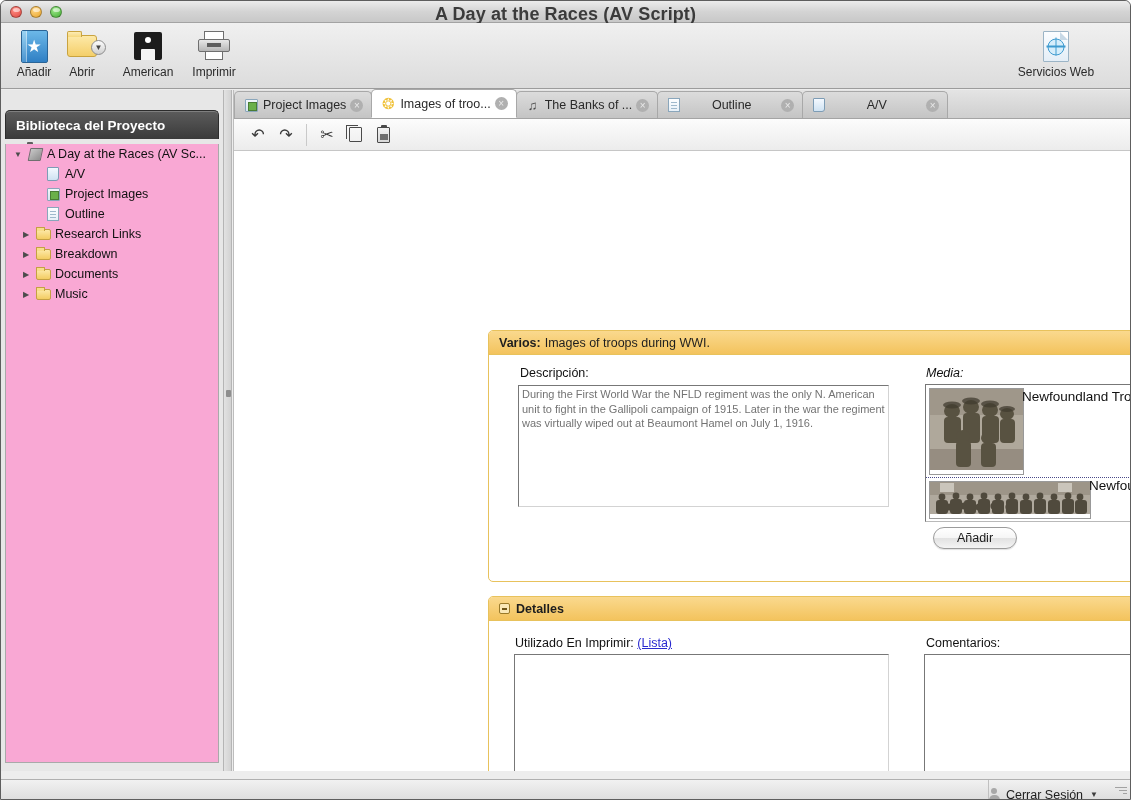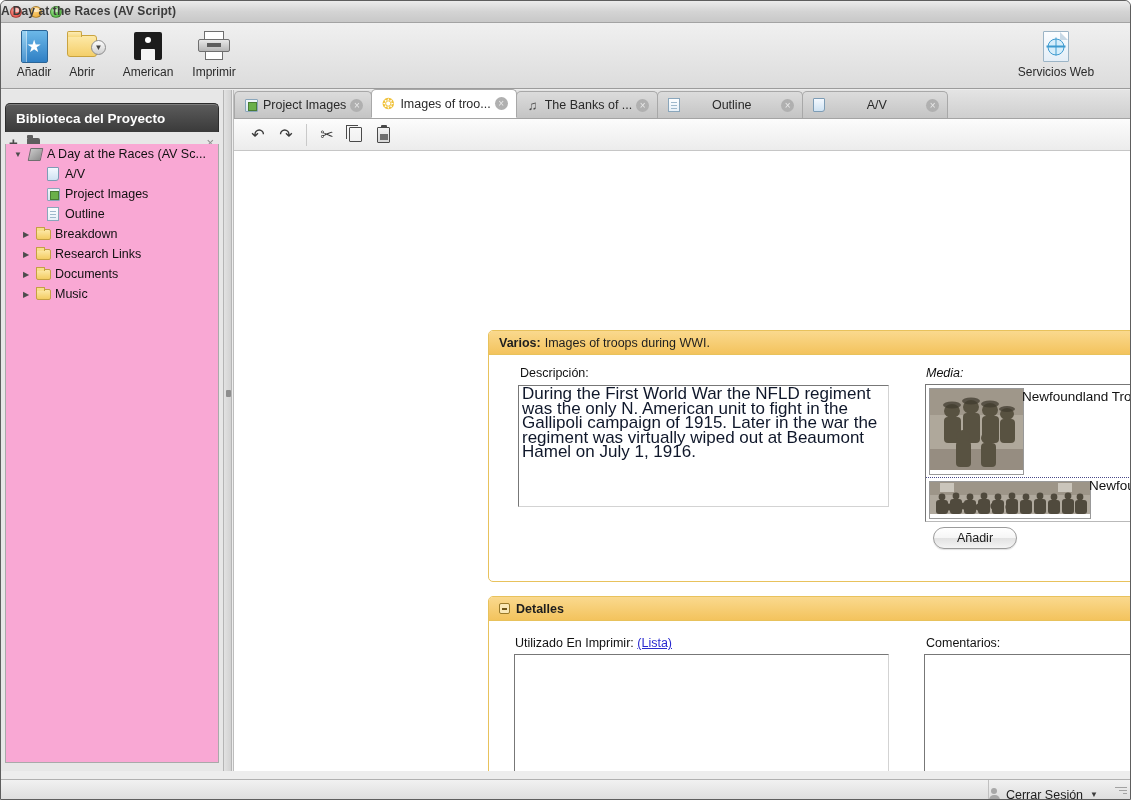--- a/index.html
+++ b/index.html
@@ -24,22 +24,22 @@
   
   #titlebar {
     position: relative;
     height: 22px;
     background: linear-gradient(to bottom, #ececec 0%, #d4d4d4 50%, #c8c8c8 100%);
     border-bottom: 1px solid #a3a3a3;
     border-radius: 5px 5px 0 0;
   }
   #title-text {
     position: absolute; left: 0; right: 0; top: 3px;
-    text-align: left;
-    font-size: 12px; font-weight: bold; color: #3b3b3b;
+    text-align: center;
+    font-size: 18px; font-weight: bold; color: #3b3b3b;
     letter-spacing: .1px;
   }
   .traffic {
     position: absolute; top: 5px;
     width: 12px; height: 12px; border-radius: 50%;
     border: 1px solid rgba(0,0,0,.30);
   }
   .traffic::after{
     content:""; position:absolute; left:2px; top:1px; width:7px; height:4px;
     border-radius:50%; background:rgba(255,255,255,.55);
@@ -159,21 +159,21 @@
 
   
   #body { position:absolute; left:0; top:89px; right:0; bottom:28px; }
 
   
   #left-pane {
     position:absolute; left:0; top:0; width:222px; bottom:0;
     background:#e7e7e7;
   }
   #lib-header {
-    margin: 13px 4px 0 4px;
+    margin: 20px 4px 0 4px;
     height: 29px;
     background: linear-gradient(to bottom, #5c5c5c 0%, #3a3a3a 100%);
     border-radius: 5px 5px 0 0;
     border: 1px solid #2c2c2c;
     border-bottom: none;
     display:flex; align-items:center;
     padding-left: 10px;
     box-shadow: inset 0 1px 0 rgba(255,255,255,.22);
   }
   #lib-header-text { color:#fff; font-size:13.5px; font-weight:bold; }
@@ -336,21 +336,21 @@
   #card-varios { left:254px; top:179px; width:853px; height:252px; }
   #card-detalles{ left:254px; top:445px; width:853px; height:193px; }
 
   .field-label { font-size:12.5px; color:#111; }
   .link { color:#2a2ad0; text-decoration:underline; cursor:pointer; }
 
   .boxfield {
     background:#fff;
     border-top:1.4px solid #777; border-left:1.4px solid #777;
     border-right:1px solid #d3d3d3; border-bottom:1px solid #d3d3d3;
-    font-size:17px; color:#0f172a;
+    font-size:11px; color:#737373;
     padding:1px 3px;
     overflow:hidden;
   }
   .boxfield p { margin:0; line-height:14.5px; }
 
   
   #media-list {
     position:absolute; left:691px; top:233px; width:339px; height:138px;
     background:#fff;
     border-top:1.4px solid #777; border-left:1.4px solid #777;
@@ -510,29 +510,29 @@
               <span class="i-doc"></span>
             </span>
           <span class="tlabel">Outline</span>
         </div>
 
         <div class="tnode" style="padding-left:12px">
           <span class="tw right"></span>
           <span class="tico">
               <span class="i-fold"></span>
             </span>
-          <span class="tlabel">Breakdown</span>
+          <span class="tlabel">Research Links</span>
         </div>
 
         <div class="tnode" style="padding-left:12px">
           <span class="tw right"></span>
           <span class="tico">
               <span class="i-fold"></span>
             </span>
-          <span class="tlabel">Research Links</span>
+          <span class="tlabel">Breakdown</span>
         </div>
 
         <div class="tnode" style="padding-left:12px">
           <span class="tw right"></span>
           <span class="tico">
               <span class="i-fold"></span>
             </span>
           <span class="tlabel">Documents</span>
         </div>
 

